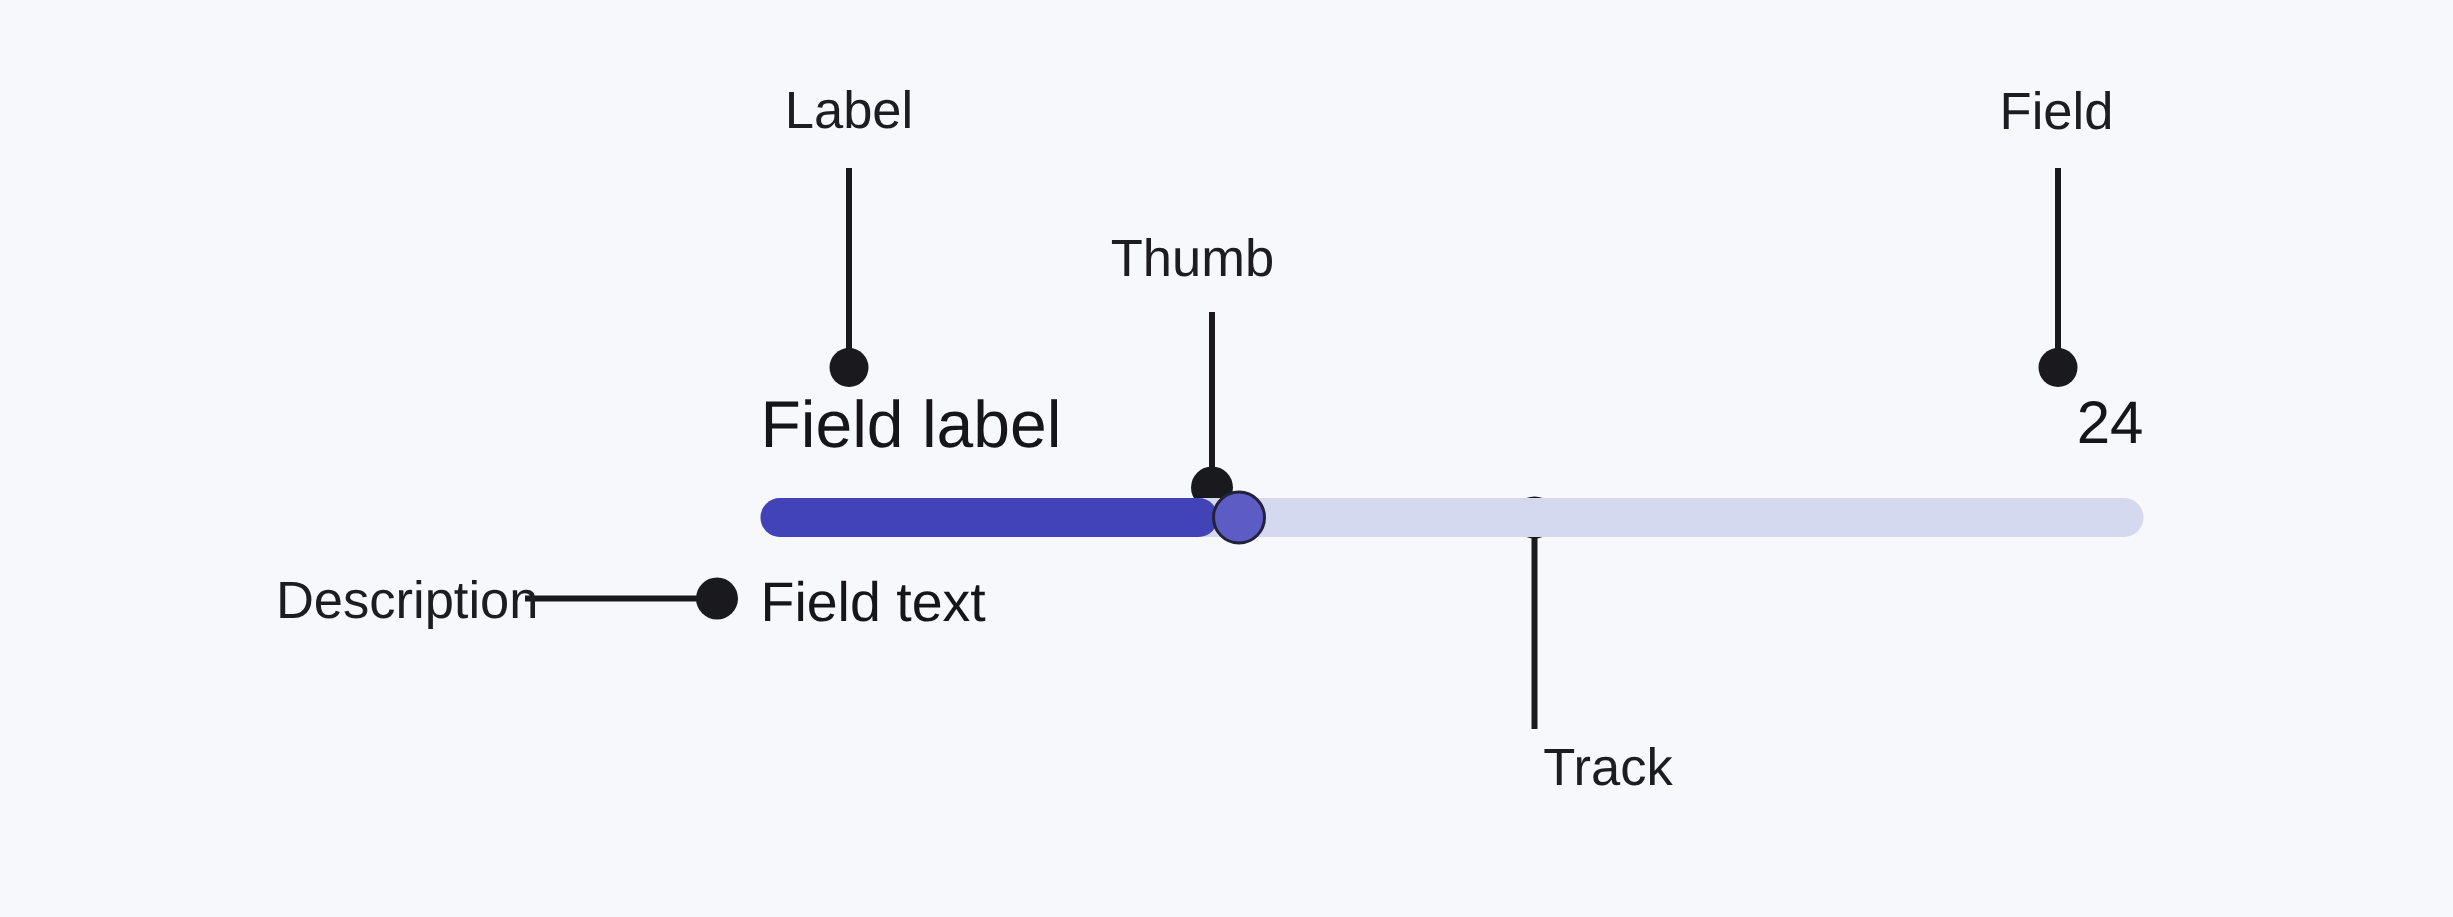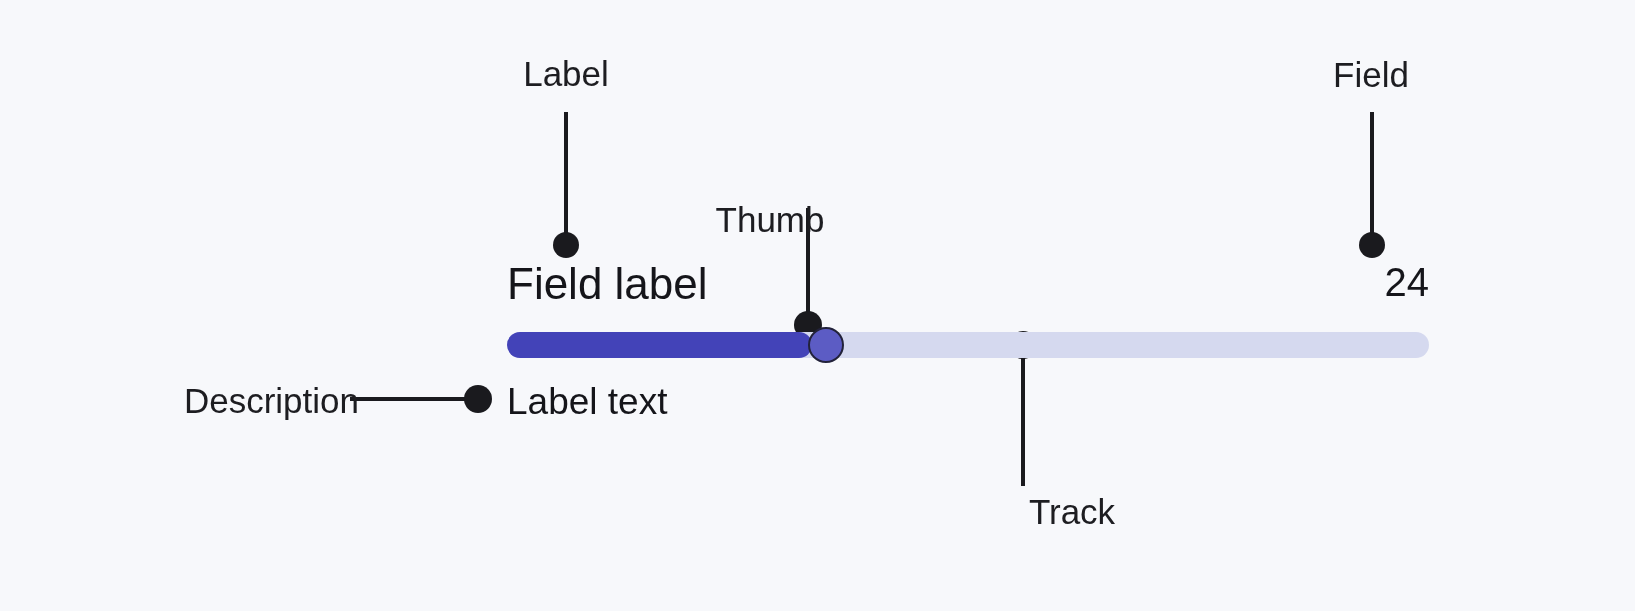--- a/index.html
+++ b/index.html
@@ -126,36 +126,36 @@
 
     <line x1="1023" y1="352" x2="1023" y2="486" stroke="#1a1a1e" stroke-width="4"></line>
     <circle cx="1023" cy="345" r="14" fill="#1a1a1e"></circle>
 
     <line x1="350" y1="399" x2="466" y2="399" stroke="#1a1a1e" stroke-width="4"></line>
     <circle cx="478" cy="399" r="14" fill="#1a1a1e"></circle>
   </svg>
 
   <div class="callout center" style="left:566px; top:56px;">Label</div>
 
-  <div class="callout center" style="left:770px; top:155px;margin-top:47px;">Thumb</div>
+  <div class="callout center" style="left:795px; top:155px;">Thumb</div>
 
   <div class="callout center" style="left:1371px; top:57px;">Field</div>
 
   <div class="callout center" style="left:1072px; top:494px;">Track</div>
 
   <div class="callout rightal" style="left:327px; top:383px;">Description</div>
 
   <div id="slider-component">
 
     <div id="field-label">Field label</div>
 
     <div id="output-value">24</div>
 
     <div id="slider-track-wrap">
       <div id="track-inactive"></div>
       <div id="track-active"></div>
       <div id="slider-thumb"></div>
     </div>
 
-    <div id="help-text">Label text</div>
+    <div id="help-text">Field text</div>
   </div>
 
 </div>
 
 </body></html>

